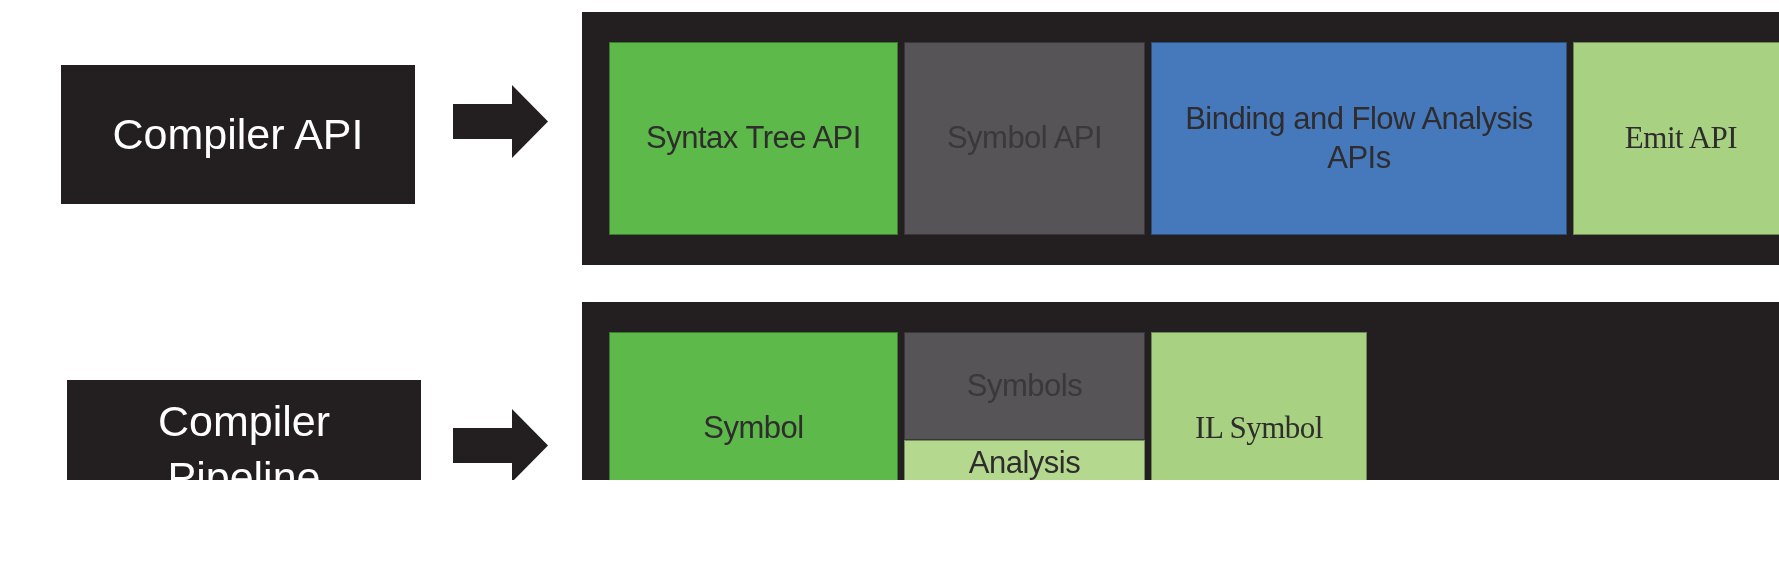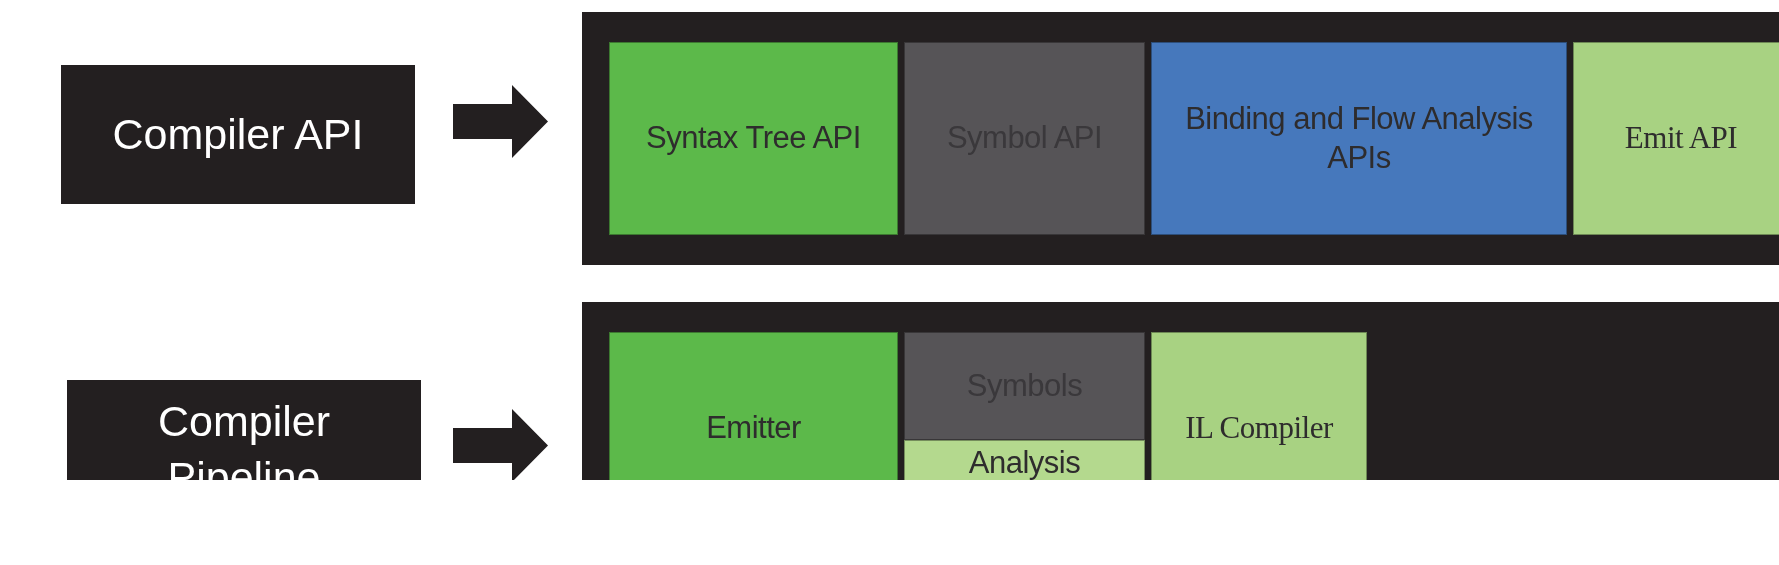--- a/index.html
+++ b/index.html
@@ -98,29 +98,29 @@
     <span>Compiler
 Pipeline</span>
   </div>
 
   <svg class="arrow a2" viewBox="0 0 95 73">
     <polygon points="0,19 59,19 59,0 95,36.5 59,73 59,54 0,54"></polygon>
   </svg>
 
   <div class="frame bottom">
     <div class="box green w-green">
-      <span>Emitter</span>
+      <span>Symbol</span>
     </div>
     <div class="stack">
       <div class="box gray sym">
         <span>Symbols</span>
       </div>
       <div class="box llgreen meta">
         <span>Analysis
 Import</span>
       </div>
     </div>
     <div class="box lgreen w-lgreen">
-      <span>IL Compiler</span>
+      <span>IL Symbol</span>
     </div>
   </div>
 
 </div>
 
 </body></html>

